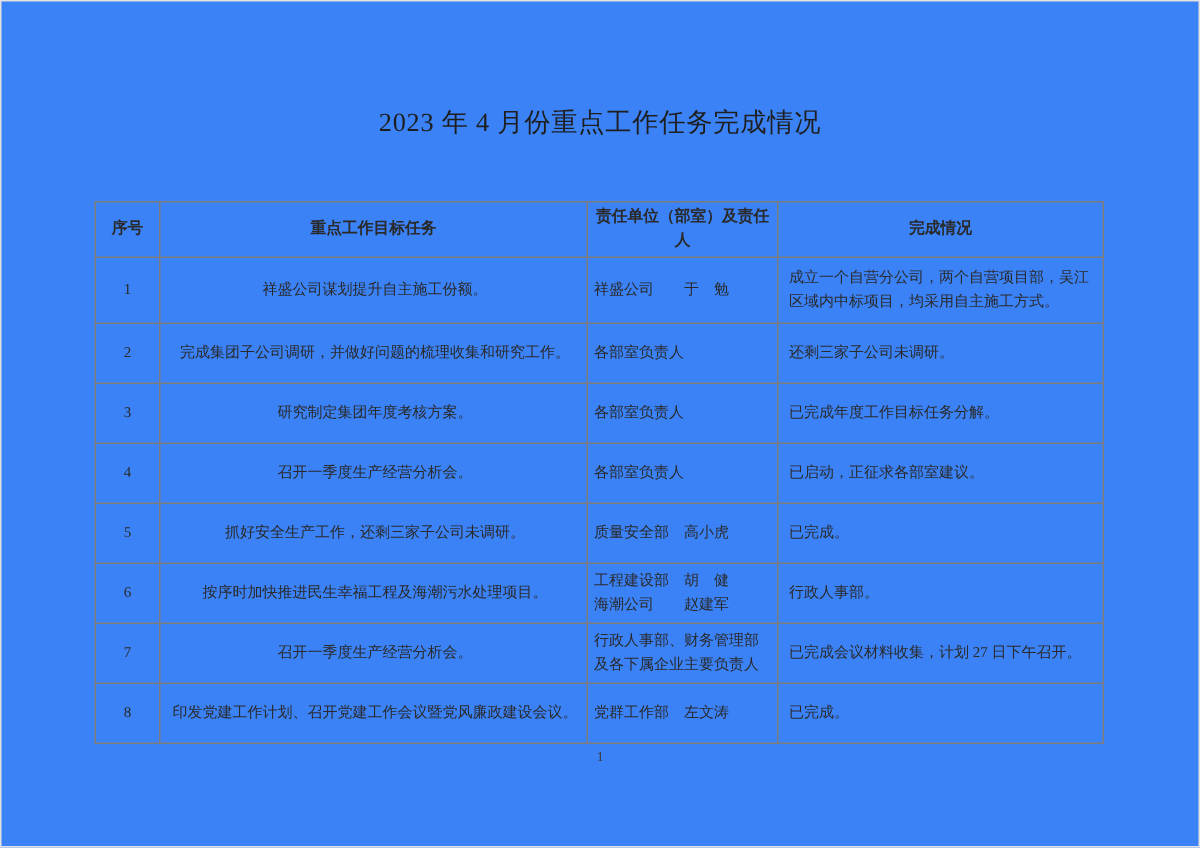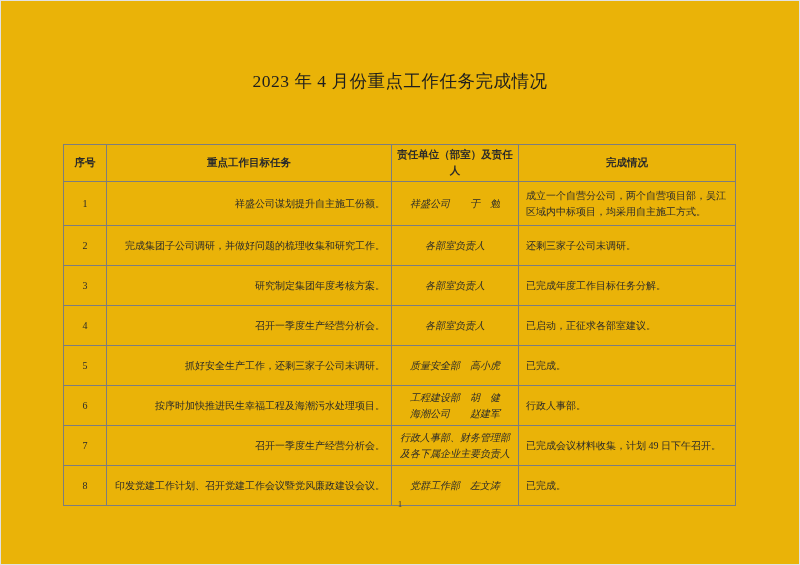--- a/index.html
+++ b/index.html
@@ -7,37 +7,37 @@
   body {
     position: relative;
     font-family: "Liberation Serif", "DejaVu Serif", serif;
     color: #2a2a2a;
     overflow: hidden;
   }
   .page {
     position: absolute;
     inset: 0;
     border: 1px solid #e2e2e2;
-    background: #eab308;
+    background: #3b82f6;
   }
   .doc-title {
     position: absolute;
     top: 68px;
     left: 0;
     width: 100%;
     text-align: center;
     font-size: 17.5px;
     letter-spacing: 0.5px;
     color: #1e1e1e;
     font-weight: 500;
   }
   table.tasks {
     position: absolute;
     left: 62px;
-    top: 143px;
+    top: 133px;
     width: 672px;
     border-collapse: collapse;
     table-layout: fixed;
     border-radius: 25px;
   }
   table.tasks th, table.tasks td {
     border: 1px solid #7d7d7d;
     font-size: 10px;
     line-height: 16px;
     vertical-align: middle;
@@ -46,26 +46,25 @@
   table.tasks th {
     font-size: 10.5px;
     font-weight: bold;
     text-align: center;
     height: 34px;
     padding: 2px 3px;
   }
   table.tasks tr.data-row { height: 40px; }
   table.tasks tr.data-row.tall { height: 44px; }
   td.c-no { text-align: center; padding: 2px; }
-  td.c-task { text-align: right; padding: 3px 6px 3px 8px; }
+  td.c-task { text-align: center; padding: 3px 6px 3px 8px; }
   td.c-owner {
-    text-align: center;
+    text-align: left;
     padding: 3px 4px;
     white-space: pre-line;
-    font-style: italic;
   }
   td.c-status { text-align: left; padding: 3px 6px 3px 7px; }
   .page-number {
     position: absolute;
     top: 498px;
     left: 0;
     width: 100%;
     text-align: center;
     font-size: 9px;
     color: #3a3a3a;
@@ -128,21 +127,21 @@
     <td class="c-no">6</td>
     <td class="c-task">按序时加快推进民生幸福工程及海潮污水处理项目。</td>
     <td class="c-owner">工程建设部　胡　健
 海潮公司　　赵建军</td>
     <td class="c-status">行政人事部。</td>
   </tr>
         <tr class="data-row">
     <td class="c-no">7</td>
     <td class="c-task">召开一季度生产经营分析会。</td>
     <td class="c-owner">行政人事部、财务管理部及各下属企业主要负责人</td>
-    <td class="c-status">已完成会议材料收集，计划 49 日下午召开。</td>
+    <td class="c-status">已完成会议材料收集，计划 27 日下午召开。</td>
   </tr>
         <tr class="data-row">
     <td class="c-no">8</td>
     <td class="c-task">印发党建工作计划、召开党建工作会议暨党风廉政建设会议。</td>
     <td class="c-owner">党群工作部　左文涛</td>
     <td class="c-status">已完成。</td>
   </tr>
       </tbody>
   </table>
 

